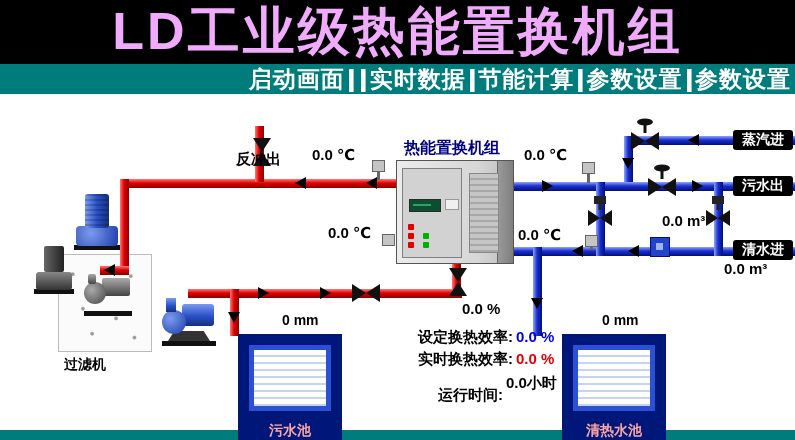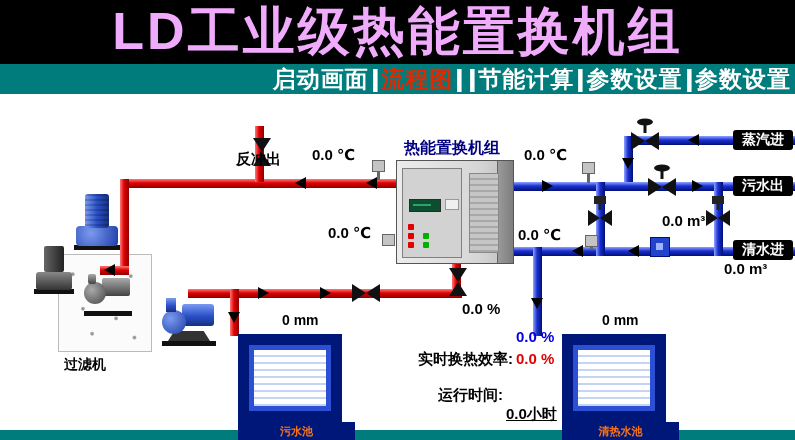--- a/index.html
+++ b/index.html
@@ -48,21 +48,21 @@
   .cab .screen i{position:absolute;left:3px;top:4px;width:18px;height:2px;background:#2fa06a;}
   .cab .chipbtn{position:absolute;left:42px;top:30px;width:12px;height:9px;background:#f0f0f0;border:1px solid #999;}
   .cab .vent{position:absolute;left:72px;top:12px;width:30px;height:80px;border:1px solid #888;
              background:repeating-linear-gradient(to bottom,#c6c6c6 0 4px,#a8a8a8 4px 6px);box-sizing:border-box;}
   .led{position:absolute;width:6px;height:6px;border-radius:1px;}
   .led.r{background:#e00000;} .led.g{background:#00b000;}
   
   .tank{position:absolute;width:104px;height:88px;border:11px solid #00177a;box-sizing:border-box;z-index:4;}
   .tank .tin{position:absolute;left:0;top:0;right:0;bottom:0;border:5px solid #2d4fd4;
              background:repeating-linear-gradient(to bottom,#ffffff 0 5px,#c4d4f4 5px 7px);box-sizing:border-box;}
-  .tanklabel{position:absolute;width:117px;height:18px;background:#00177a;color:#f97316;font-size:11px;font-weight:bold;
+  .tanklabel{position:absolute;width:104px;height:18px;background:#00177a;color:#fca5a5;font-size:14px;font-weight:bold;
              display:flex;align-items:center;justify-content:center;z-index:6;}
   
   .filter{position:absolute;left:58px;top:254px;width:94px;height:98px;background:#fbfbfb;border:1px solid #bbb;z-index:1;
           background-image:radial-gradient(circle at 15% 20%,#999 1.2px,transparent 2.4px),
                            radial-gradient(circle at 48% 34%,#999 1.2px,transparent 2.4px),
                            radial-gradient(circle at 78% 22%,#999 1.2px,transparent 2.4px),
                            radial-gradient(circle at 26% 56%,#999 1.2px,transparent 2.4px),
                            radial-gradient(circle at 62% 66%,#999 1.2px,transparent 2.4px),
                            radial-gradient(circle at 36% 82%,#999 1.2px,transparent 2.4px),
                            radial-gradient(circle at 82% 86%,#999 1.2px,transparent 2.4px);
@@ -90,22 +90,22 @@
 
 <div class="stage">
 
   <div class="titlebar">
     <span>LD工业级热能置换机组</span>
   </div>
 
   <div class="menubar">
     <span class="mi">启动画面</span>
     <span class="sep">|</span>
-    <span class="mi active">流程图</span>
-    <span class="sep">|</span>
+    <span class="sep">|</span>
+    <span class="mi">实时数据</span>
     <span class="sep">|</span>
     <span class="mi">节能计算</span>
     <span class="sep">|</span>
     <span class="mi">参数设置</span>
     <span class="sep">|</span>
     <span class="mi">参数设置</span>
   </div>
 
   <div class="filter"></div>
 
@@ -266,20 +266,21 @@
   <div class="lbl" style="left:524px;top:146px;">0.0 ℃</div>
   <div class="lbl" style="left:328px;top:224px;">0.0 ℃</div>
   <div class="lbl" style="left:518px;top:226px;">0.0 ℃</div>
   <div class="lbl" style="left:662px;top:212px;">0.0 m³</div>
   <div class="lbl" style="left:724px;top:260px;">0.0 m³</div>
   <div class="lbl" style="left:462px;top:300px;">0.0 %</div>
   <div class="lbl small" style="left:282px;top:312px;">0 mm</div>
   <div class="lbl small" style="left:602px;top:312px;">0 mm</div>
   <div class="lbl small" style="left:64px;top:356px;">过滤机</div>
 
+  <div class="lbl" style="left:418px;top:328px;">设定换热效率:</div>
   <div class="lbl blue" style="left:516px;top:328px;">0.0 %</div>
   <div class="lbl" style="left:418px;top:350px;text-align:center;">实时换热效率:</div>
   <div class="lbl red" style="left:516px;top:350px;">0.0 %</div>
   <div class="lbl" style="left:438px;top:386px;">运行时间:</div>
-  <div class="lbl" style="left:506px;top:405px;text-decoration:underline;">0.0小时</div>
+  <div class="lbl" style="left:506px;top:374px;">0.0小时</div>
 
 
 </div>
 
 </body></html>

